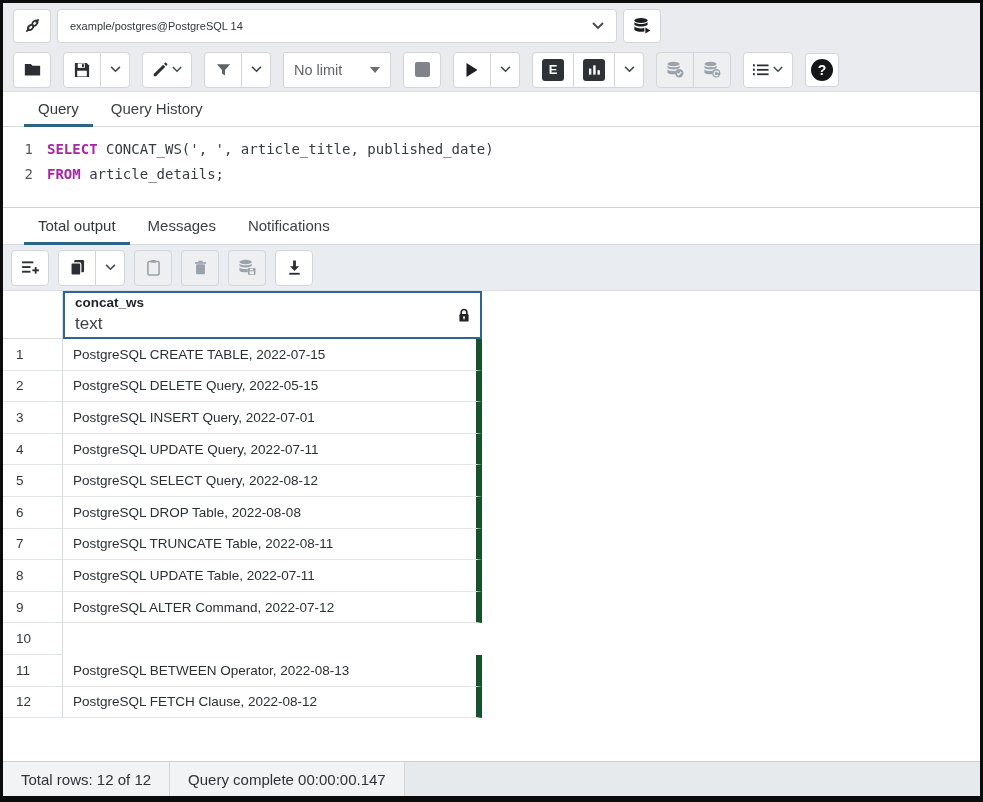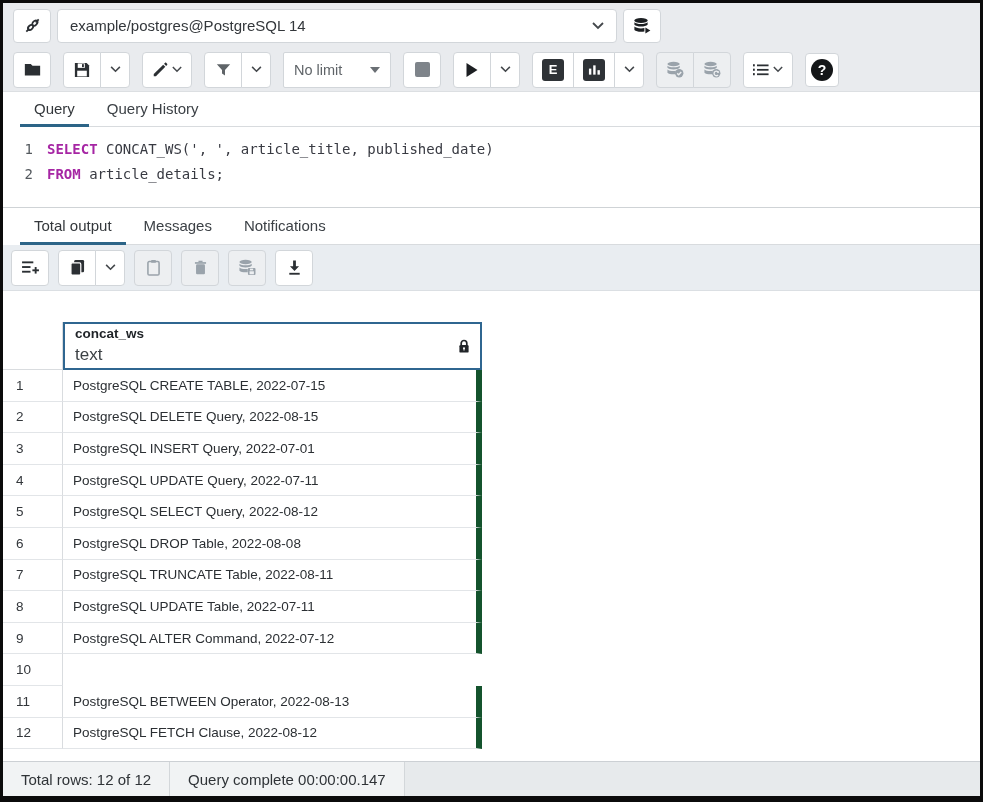--- a/index.html
+++ b/index.html
@@ -23,21 +23,21 @@
   .sq-btn {
     height:34px; min-width:38px; padding:0 8px;
     background:#fff; border:1px solid #d2d6da; border-radius:4px;
     display:flex; align-items:center; justify-content:center;
     color:#2b2f33; cursor:pointer;
   }
   .conn-select {
     height:34px; flex:0 0 560px;
     background:#fff; border:1px solid #d2d6da; border-radius:4px;
     display:flex; align-items:center;
-    padding:0 12px; font-size:15px; color:#33373b; cursor:pointer;gap:32px;
+    padding:0 12px; font-size:11px; color:#33373b; cursor:pointer;gap:32px;
   }
   .conn-select .sel-text { flex:1 1 auto; white-space:nowrap; overflow:hidden; }
   .chev { color:#44484c; display:flex; align-items:center; }
 
   
   .toolbar-row {
     height:44px; background:#e9ebee; border-bottom:1px solid #dcdfe2;
     display:flex; align-items:center; gap:12px;
     padding:0 10px; flex:0 0 auto;
   }
@@ -74,21 +74,21 @@
   .help-circle {
     width:22px; height:22px; background:#141618; border-radius:50%;
     color:#fff; font-weight:bold; font-size:14px;
     display:flex; align-items:center; justify-content:center;
   }
 
   
   .tabbar {
     display:flex; align-items:stretch; gap:4px;
     background:#fff; border-bottom:1px solid #d8dbde;
-    padding:0 0; flex:0 0 auto;margin-left:17px;
+    padding:0 21px; flex:0 0 auto;
   }
   .tabbar.editor-tabs { height:35px; }
   .tabbar.output-tabs { height:37px; }
   .tab {
     display:flex; align-items:center;
     padding:0 14px; font-size:15px; color:#3c4146;
     border-bottom:3px solid transparent; margin-bottom:-1px; cursor:pointer;
     white-space:nowrap;
   }
   .tab.active { border-bottom-color:#2c6487; color:#33373b; }
@@ -109,21 +109,21 @@
 
   
   .grid-toolbar {
     height:46px; background:#e9edf1; border-bottom:1px solid #dbdfe3;
     display:flex; align-items:center; gap:9px;
     padding:0 8px; flex:0 0 auto;
   }
   .grid-toolbar .tbtn { height:36px; }
 
   
-  .grid-section { flex:1 1 auto; background:#fff; overflow:hidden;margin-top:31px; }
+  .grid-section { flex:1 1 auto; background:#fff; overflow:hidden; }
   .grid { width:479px; }
   .grid-header { display:flex; height:48px; }
   .corner-cell {
     flex:0 0 60px; background:#fff;
     border-right:1px solid #d9dcdf; border-bottom:1px solid #d9dcdf;
   }
   .col-header {
     flex:1 1 auto; background:#fff;
     border:2px solid #2f6690;
     display:flex; align-items:center; padding:0 10px; cursor:pointer;
@@ -485,21 +485,21 @@
           </span>
         </div>
       </div>
 
       <div class="grid-row">
           <div class="row-num">1</div>
           <div class="row-val">PostgreSQL CREATE TABLE, 2022-07-15</div>
         </div>
       <div class="grid-row">
           <div class="row-num">2</div>
-          <div class="row-val">PostgreSQL DELETE Query, 2022-08-15</div>
+          <div class="row-val">PostgreSQL DELETE Query, 2022-05-15</div>
         </div>
       <div class="grid-row">
           <div class="row-num">3</div>
           <div class="row-val">PostgreSQL INSERT Query, 2022-07-01</div>
         </div>
       <div class="grid-row">
           <div class="row-num">4</div>
           <div class="row-val">PostgreSQL UPDATE Query, 2022-07-11</div>
         </div>
       <div class="grid-row">

